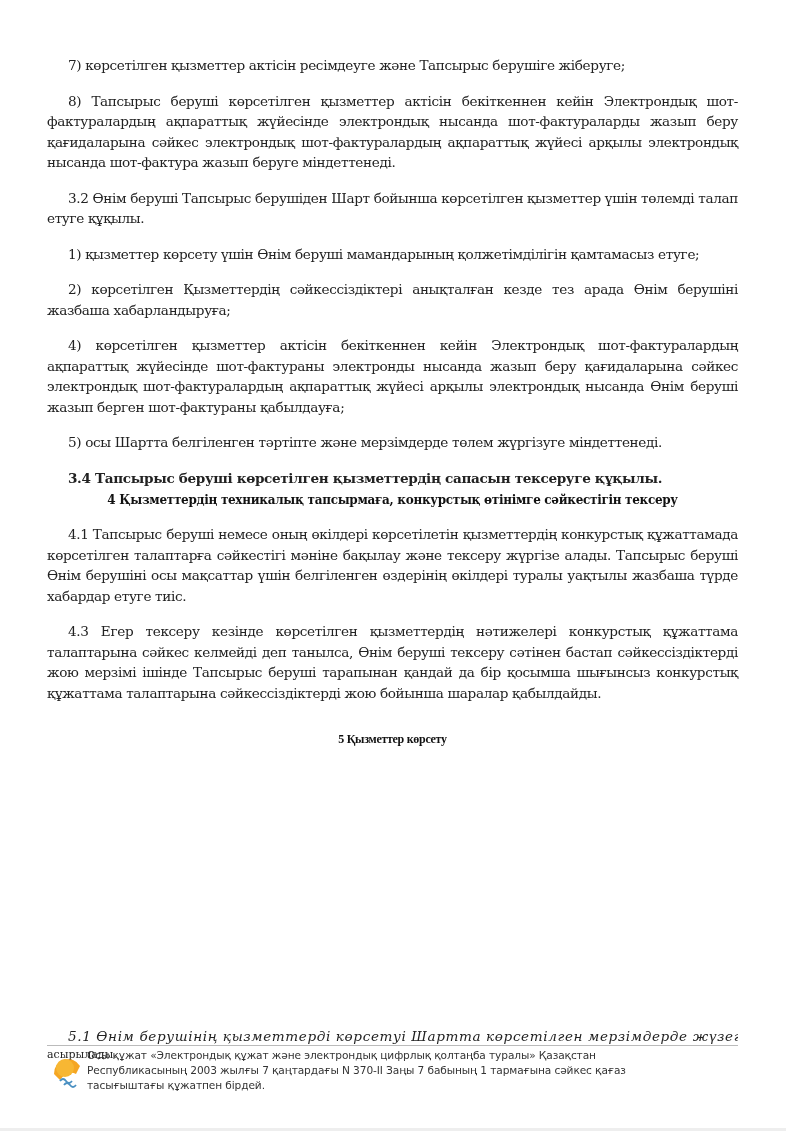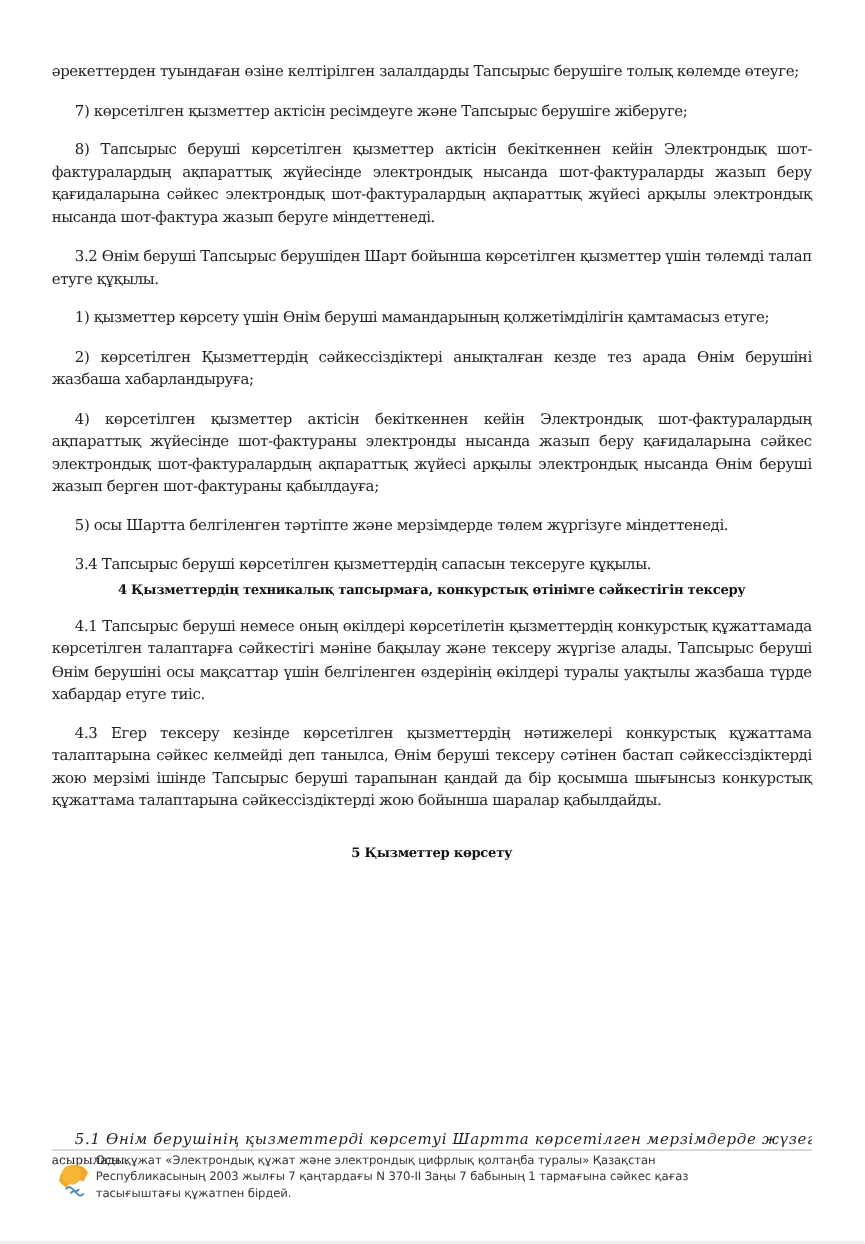--- a/index.html
+++ b/index.html
@@ -20,21 +20,21 @@
     }
     .p {
       font-size: 13.6px;
       line-height: 20.5px;
       text-align: justify;
       margin: 0 0 15px 0;
       letter-spacing: -0.35px;
       word-spacing: 0px;
     }
     .p.indent { text-indent: 21px; }
-    .p.tight { margin-bottom: 4px; }
+    .p.tight { margin-bottom: 4px; font-weight: bold; }
     .h {
       font-size: 12px;
       line-height: 20px;
       font-weight: bold;
       color: #111111;
       text-align: center;
       margin: 0 0 14px 0;
       letter-spacing: -0.3px;
     }
     .h.first { margin-top: -2px; margin-bottom: 14px; }
@@ -99,36 +99,35 @@
       top: 1128px;
       width: 786px;
       height: 3px;
       background: #eeeeee;
     }
   </style>
 </head>
 <body>
 
 <div class="page">
-  <p class="p">әрекеттерден туындаған өзіне келтірілген залалдарды Тапсырыс берушіге толық көлемде өтеуге;</p>
   <p class="p indent">7) көрсетілген қызметтер актісін ресімдеуге және Тапсырыс берушіге жіберуге;</p>
   <p class="p indent">8) Тапсырыс беруші көрсетілген қызметтер актісін бекіткеннен кейін Электрондық шот-фактуралардың ақпараттық жүйесінде электрондық нысанда шот-фактураларды жазып беру қағидаларына сәйкес электрондық шот-фактуралардың ақпараттық жүйесі арқылы электрондық нысанда шот-фактура жазып беруге міндеттенеді.</p>
   <p class="p indent">3.2 Өнім беруші Тапсырыс берушіден Шарт бойынша көрсетілген қызметтер үшін төлемді талап етуге құқылы.</p>
   <p class="p indent">1) қызметтер көрсету үшін Өнім беруші мамандарының қолжетімділігін қамтамасыз етуге;</p>
   <p class="p indent">2) көрсетілген Қызметтердің сәйкессіздіктері анықталған кезде тез арада Өнім берушіні жазбаша хабарландыруға;</p>
   <p class="p indent">4) көрсетілген қызметтер актісін бекіткеннен кейін Электрондық шот-фактуралардың ақпараттық жүйесінде шот-фактураны электронды нысанда жазып беру қағидаларына сәйкес электрондық шот-фактуралардың ақпараттық жүйесі арқылы электрондық нысанда Өнім беруші жазып берген шот-фактураны қабылдауға;</p>
   <p class="p indent">5) осы Шартта белгіленген тәртіпте және мерзімдерде төлем жүргізуге міндеттенеді.</p>
   <p class="p indent tight">3.4 Тапсырыс беруші көрсетілген қызметтердің сапасын тексеруге құқылы.</p>
 
   <h2 class="h first">4 Қызметтердің техникалық тапсырмаға, конкурстық өтінімге сәйкестігін тексеру</h2>
 
   <p class="p indent">4.1 Тапсырыс беруші немесе оның өкілдері көрсетілетін қызметтердің конкурстық құжаттамада көрсетілген талаптарға сәйкестігі мәніне бақылау және тексеру жүргізе алады. Тапсырыс беруші Өнім берушіні осы мақсаттар үшін белгіленген өздерінің өкілдері туралы уақтылы жазбаша түрде хабардар етуге тиіс.</p>
   <p class="p indent">4.3 Егер тексеру кезінде көрсетілген қызметтердің нәтижелері конкурстық құжаттама талаптарына сәйкес келмейді деп танылса, Өнім беруші тексеру сәтінен бастап сәйкессіздіктерді жою мерзімі ішінде Тапсырыс беруші тарапынан қандай да бір қосымша шығынсыз конкурстық құжаттама талаптарына сәйкессіздіктерді жою бойынша шаралар қабылдайды.</p>
 
-  <h2 class="h" style="margin-top:26px;">5 Қызметтер көрсету</h2>
+  <h2 class="h" style="margin-top:26px;font-family:Liberation Serif, serif;">5 Қызметтер көрсету</h2>
 </div>
 
 <div class="last-line">5.1 Өнім берушінің қызметтерді көрсетуі Шартта көрсетілген мерзімдерде жүзеге</div>
 <div class="footer-sep"></div>
 <div class="cont-line">асырылады.</div>
 
 <div class="footer">
   <svg class="footer-logo" viewBox="0 0 34 34">
     <path d="M4 20 A14 14 0 0 1 30 12 L26 20 Q18 16 10 26 Z" fill="#f5a623"></path>
     <circle cx="15" cy="14" r="9" fill="#f7b733"></circle>

